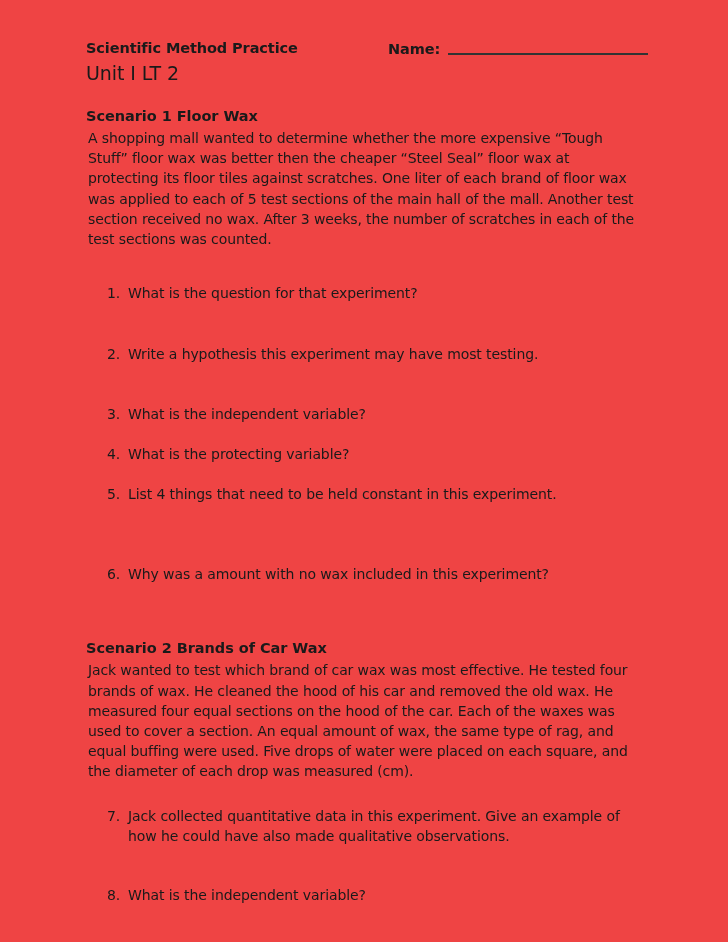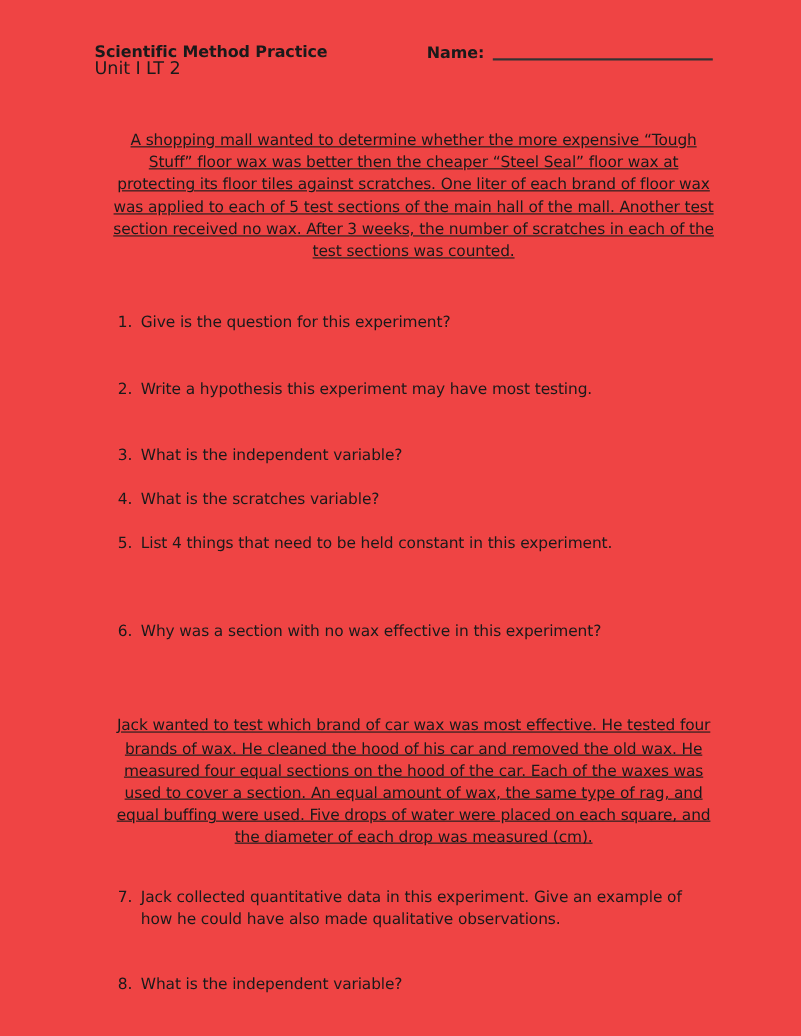--- a/index.html
+++ b/index.html
@@ -44,22 +44,22 @@
     left: 0;
     top: 0;
     font-size: 14.5px;
     font-weight: bold;
     letter-spacing: -0.1px;
     white-space: nowrap;
   }
   .doc-subtitle {
     position: absolute;
     left: 0;
-    top: 12px;
-    font-size: 16px;
+    top: 22px;
+    font-size: 19px;
     font-weight: normal;
     letter-spacing: -0.1px;
     white-space: nowrap;
   }
   .name-block {
     position: absolute;
     left: 302px;
     top: 0;
     display: flex;
     align-items: flex-end;
@@ -85,24 +85,23 @@
     font-size: 14.5px;
     font-weight: bold;
     letter-spacing: -0.05px;
     margin: 0;
     line-height: 20px;
   }
   .scenario-body {
     font-size: 14px;
     line-height: 20.2px;
     letter-spacing: -0.12px;
-    margin: 12px;
-    text-align: center;
+    margin: 2px;
+    text-align: left;
     width: 556px;
-    text-decoration: underline;
   }
 
   
   .q-list {
     margin: 0;
     padding: 0;
     list-style: none;
   }
   .q-item {
     position: relative;
@@ -142,67 +141,69 @@
       <div class="doc-subtitle">Unit I LT 2</div>
       <div class="name-block">
         <span class="name-label">Name:</span>
         <span class="name-rule"></span>
       </div>
     </div>
 
     <div class="sp-22"></div>
 
     <div>
+      <h2 class="scenario-heading">Scenario 1 Floor Wax</h2>
       <p class="scenario-body">A shopping mall wanted to determine whether the more expensive “Tough Stuff” floor wax was better then the cheaper “Steel Seal” floor wax at protecting its floor tiles against scratches.  One liter of each brand of floor wax was applied to each of 5 test sections of the main hall of the mall. Another test section received no wax.  After 3 weeks, the number of scratches in each of the test sections was counted.</p>
 
       <div class="sp-32"></div>
 
       <ul class="q-list">
 
         <li class="q-item">
           <span class="q-num">1.</span>
-          <span class="q-text">Give is the question for this experiment?</span>
+          <span class="q-text">What is the question for that experiment?</span>
         </li>
         <div class="sp-41"></div>
 
         <li class="q-item">
           <span class="q-num">2.</span>
           <span class="q-text">Write a hypothesis this experiment may have most testing.</span>
         </li>
         <div class="sp-39"></div>
 
         <li class="q-item">
           <span class="q-num">3.</span>
           <span class="q-text">What is the independent variable?</span>
         </li>
         <div class="sp-20"></div>
 
         <li class="q-item">
           <span class="q-num">4.</span>
-          <span class="q-text">What is the scratches variable?</span>
+          <span class="q-text">What is the protecting variable?</span>
         </li>
         <div class="sp-20"></div>
 
         <li class="q-item">
           <span class="q-num">5.</span>
           <span class="q-text">List 4 things that need to be held constant in this experiment.</span>
         </li>
         <div class="sp-60"></div>
 
         <li class="q-item">
           <span class="q-num">6.</span>
-          <span class="q-text">Why was a section with no wax effective in this experiment?</span>
+          <span class="q-text">Why was a amount with no wax included in this experiment?</span>
         </li>
 
       </ul>
     </div>
 
     <div class="sp-54"></div>
 
     <div>
+      <h2 class="scenario-heading">Scenario 2 Brands of Car Wax</h2>
       <p class="scenario-body">Jack wanted to test which brand of car wax was most effective.  He tested four brands of wax.  He cleaned the hood of his car and removed the old wax.  He measured four equal sections on the hood of the car.  Each of the waxes was used to cover a section.  An equal amount of wax, the same type of rag, and equal buffing were used. Five drops of water were placed on each square, and the diameter of each drop was measured (cm).</p>
 
       <div class="sp-22"></div>
 
       <ul class="q-list">
 
         <li class="q-item">
           <span class="q-num">7.</span>
           <span class="q-text">Jack collected quantitative data in this experiment. Give an example of how he could have also made qualitative observations.</span>
         </li>

